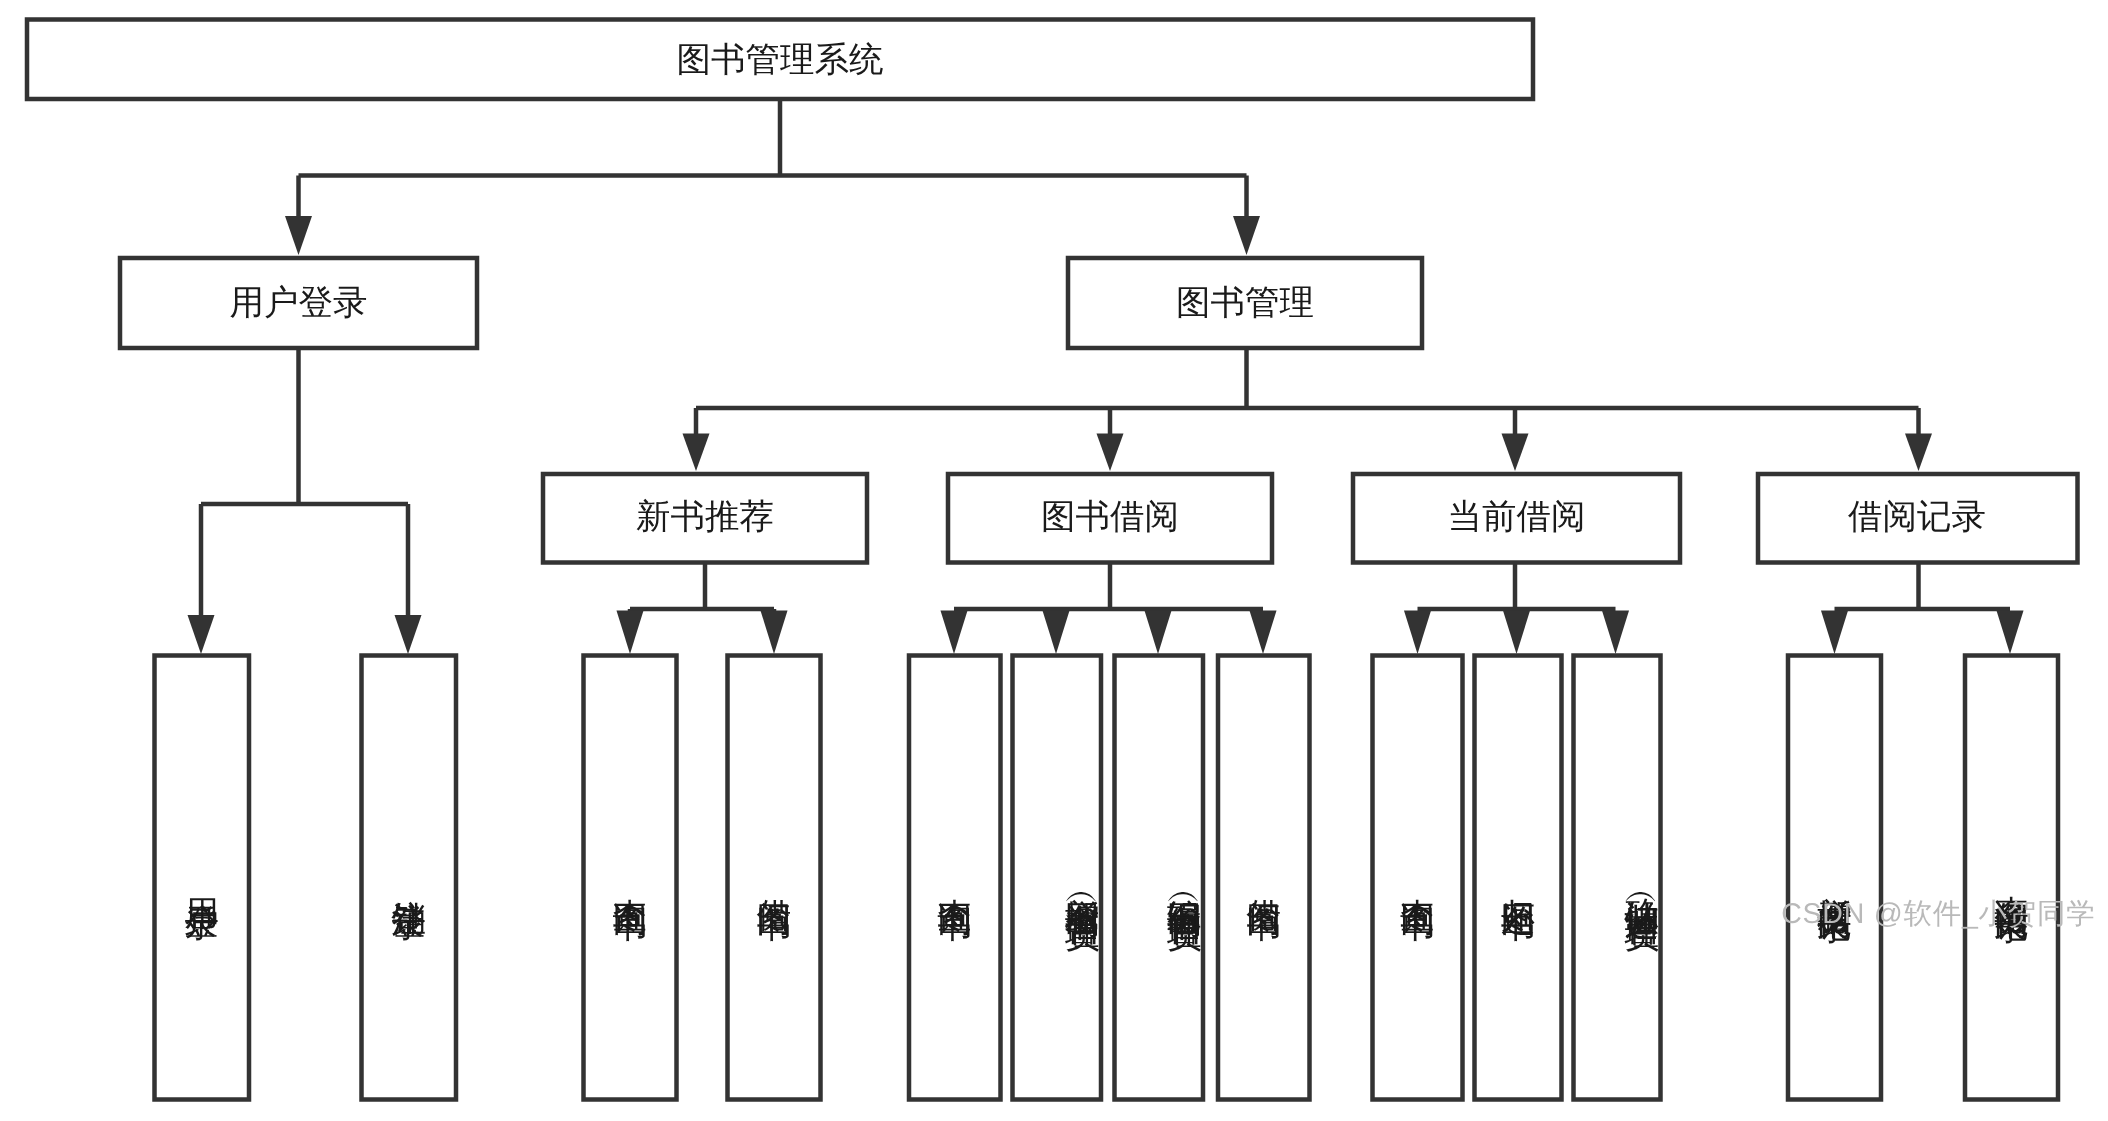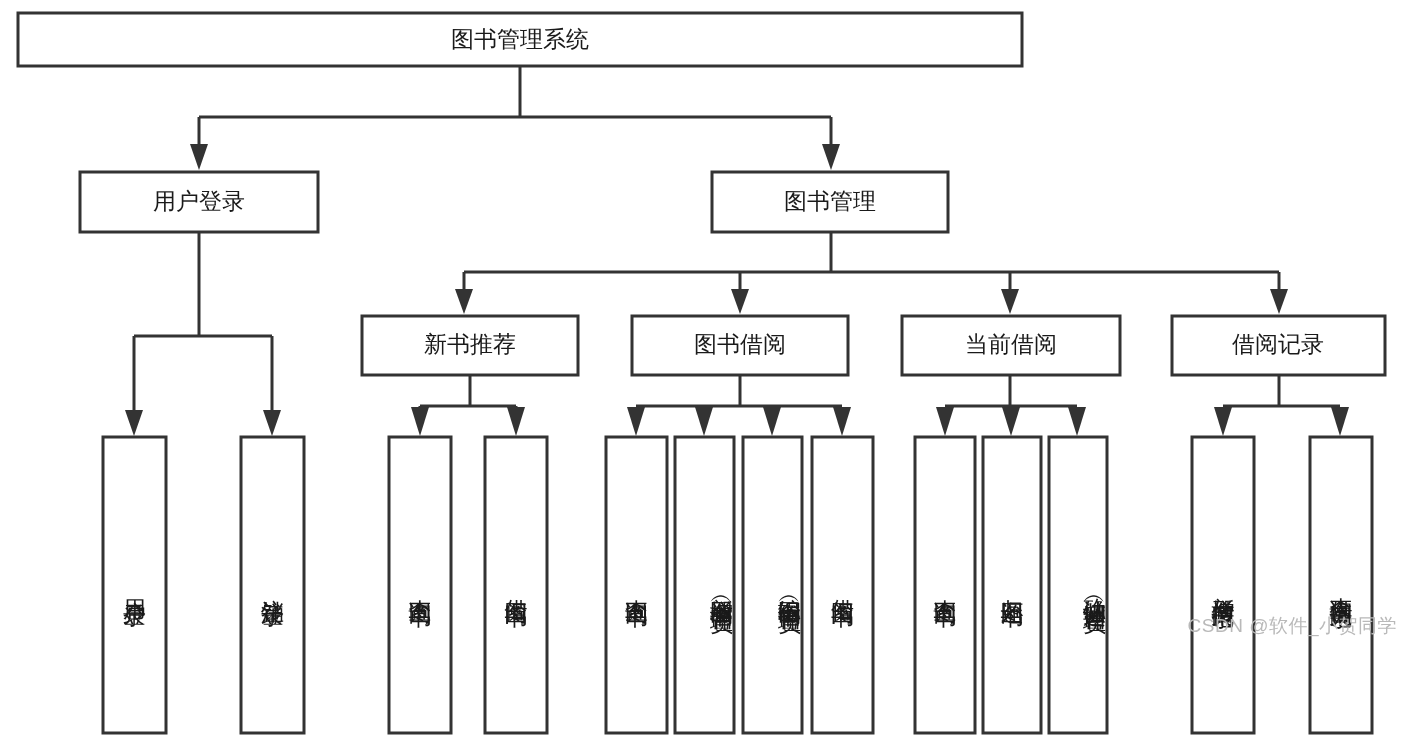--- a/index.html
+++ b/index.html
@@ -59,21 +59,21 @@
     letter-spacing: 2px;
     display: flex;
     align-items: center;
     justify-content: center;
     white-space: nowrap;
     pointer-events: none;
   }
   .watermark {
     position: absolute;
     right: 8px;
-    bottom: 4px;
+    bottom: 21px;
     font-family: "Liberation Sans", "DejaVu Sans", sans-serif;
     font-size: 19px;
     color: #b9b9b9;
     white-space: nowrap;
     letter-spacing: 0.5px;
   }
 </style>
 </head>
 <body>
 

